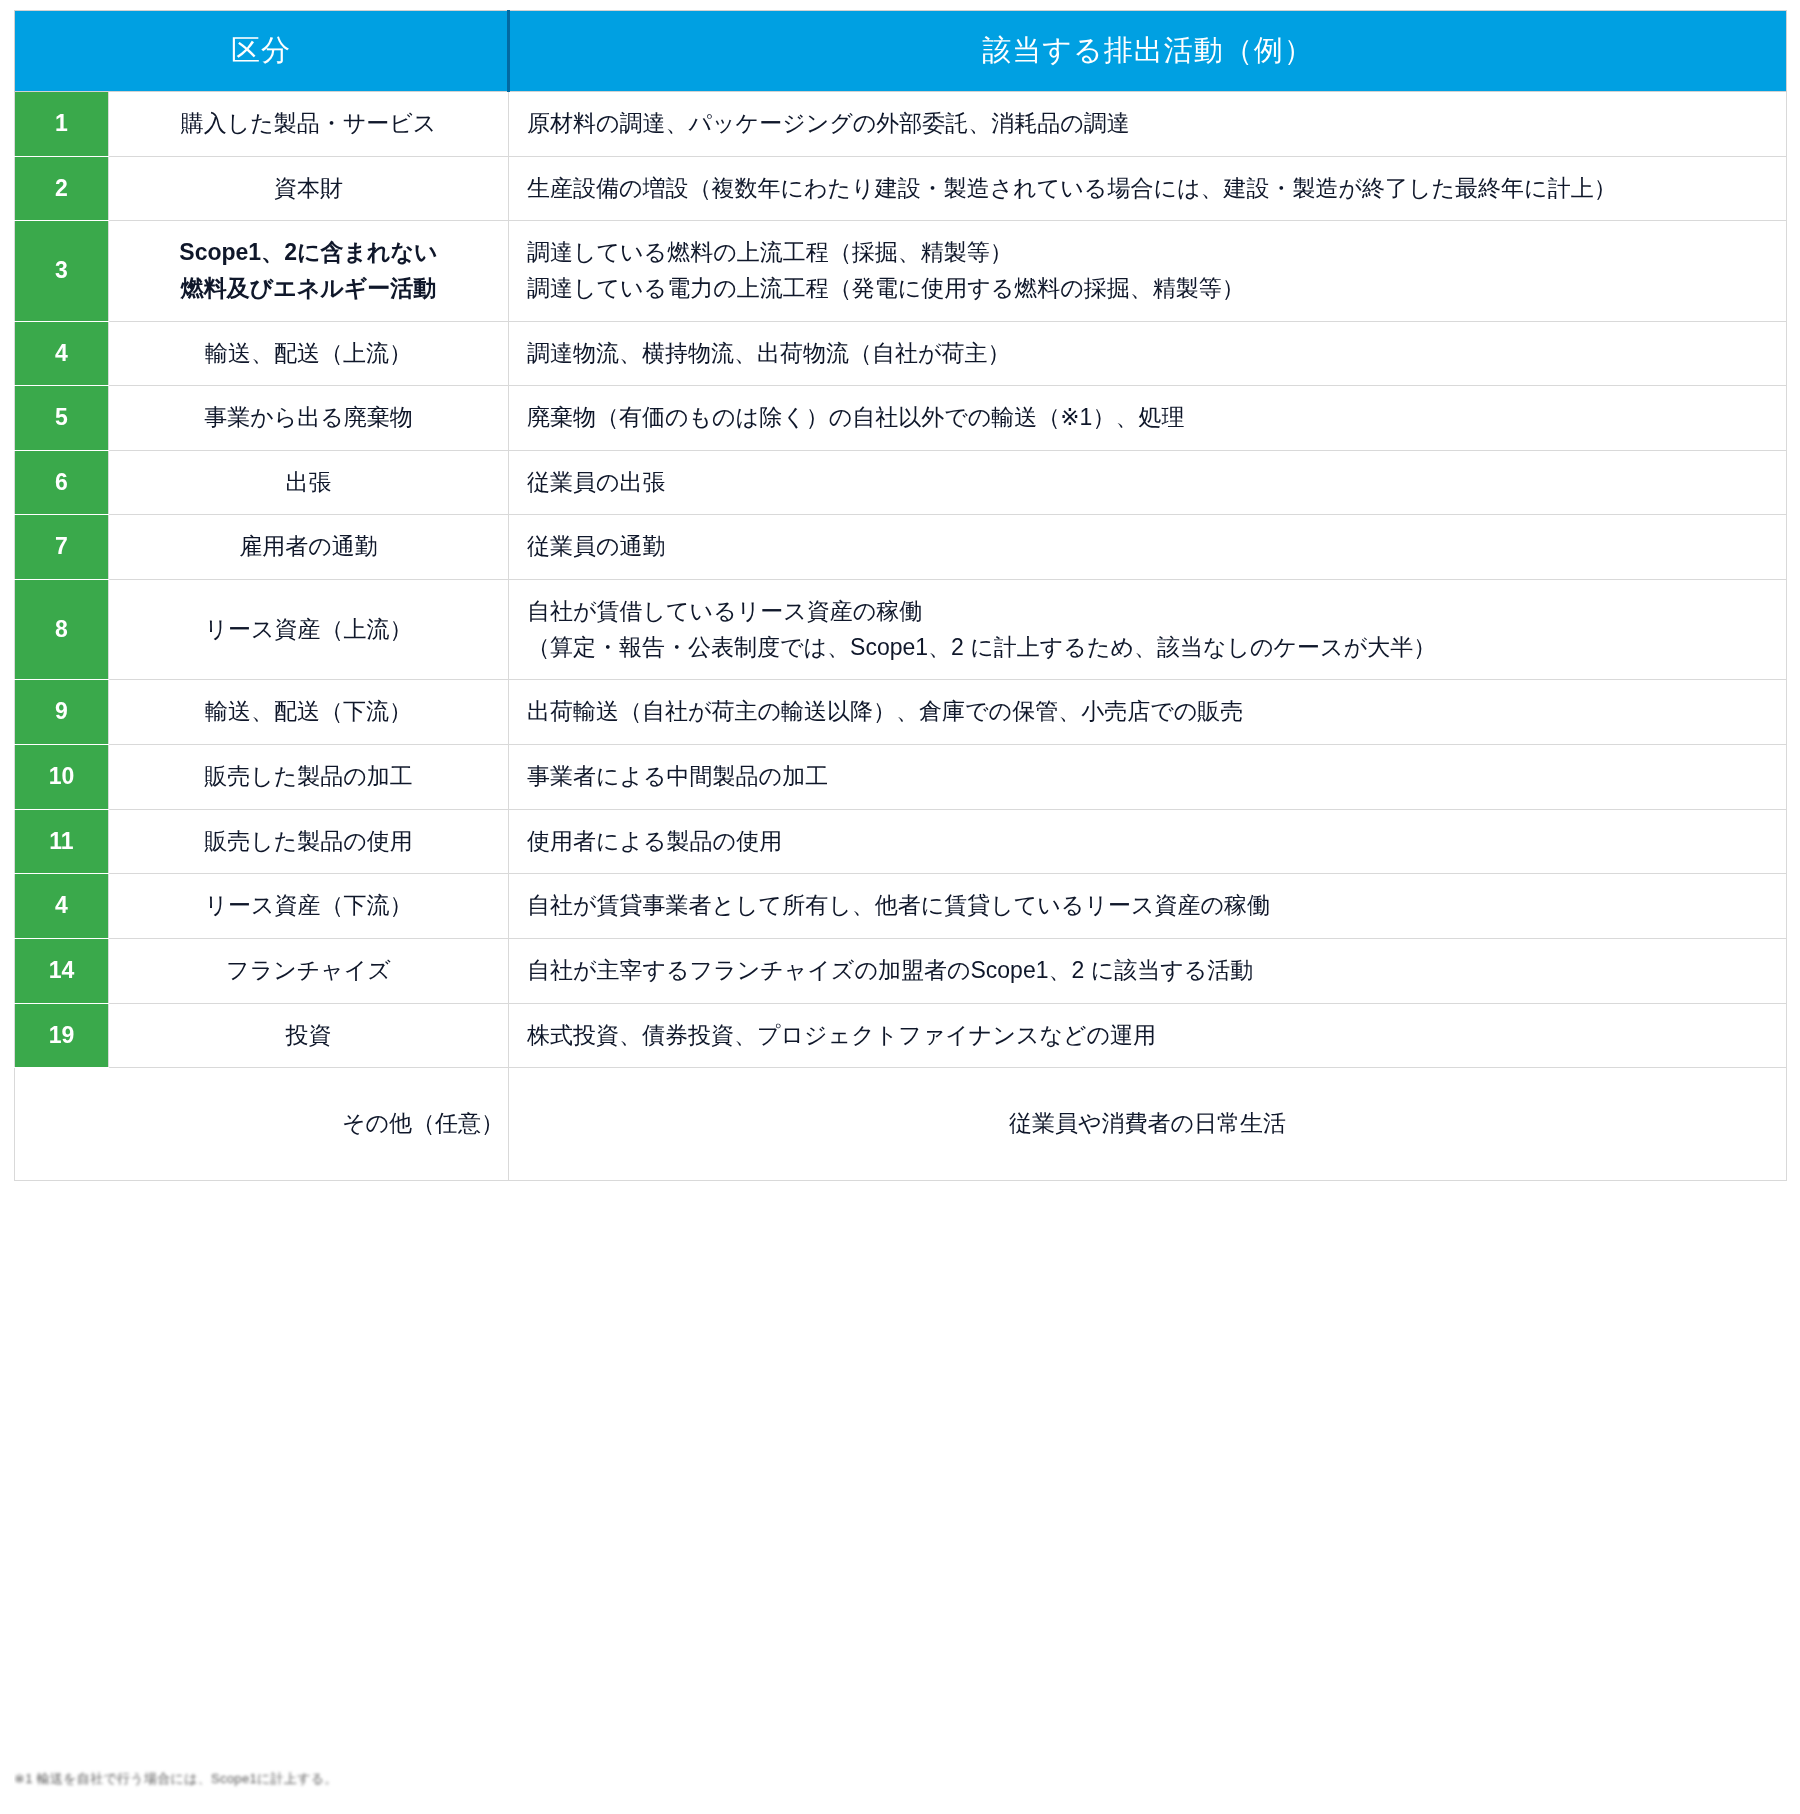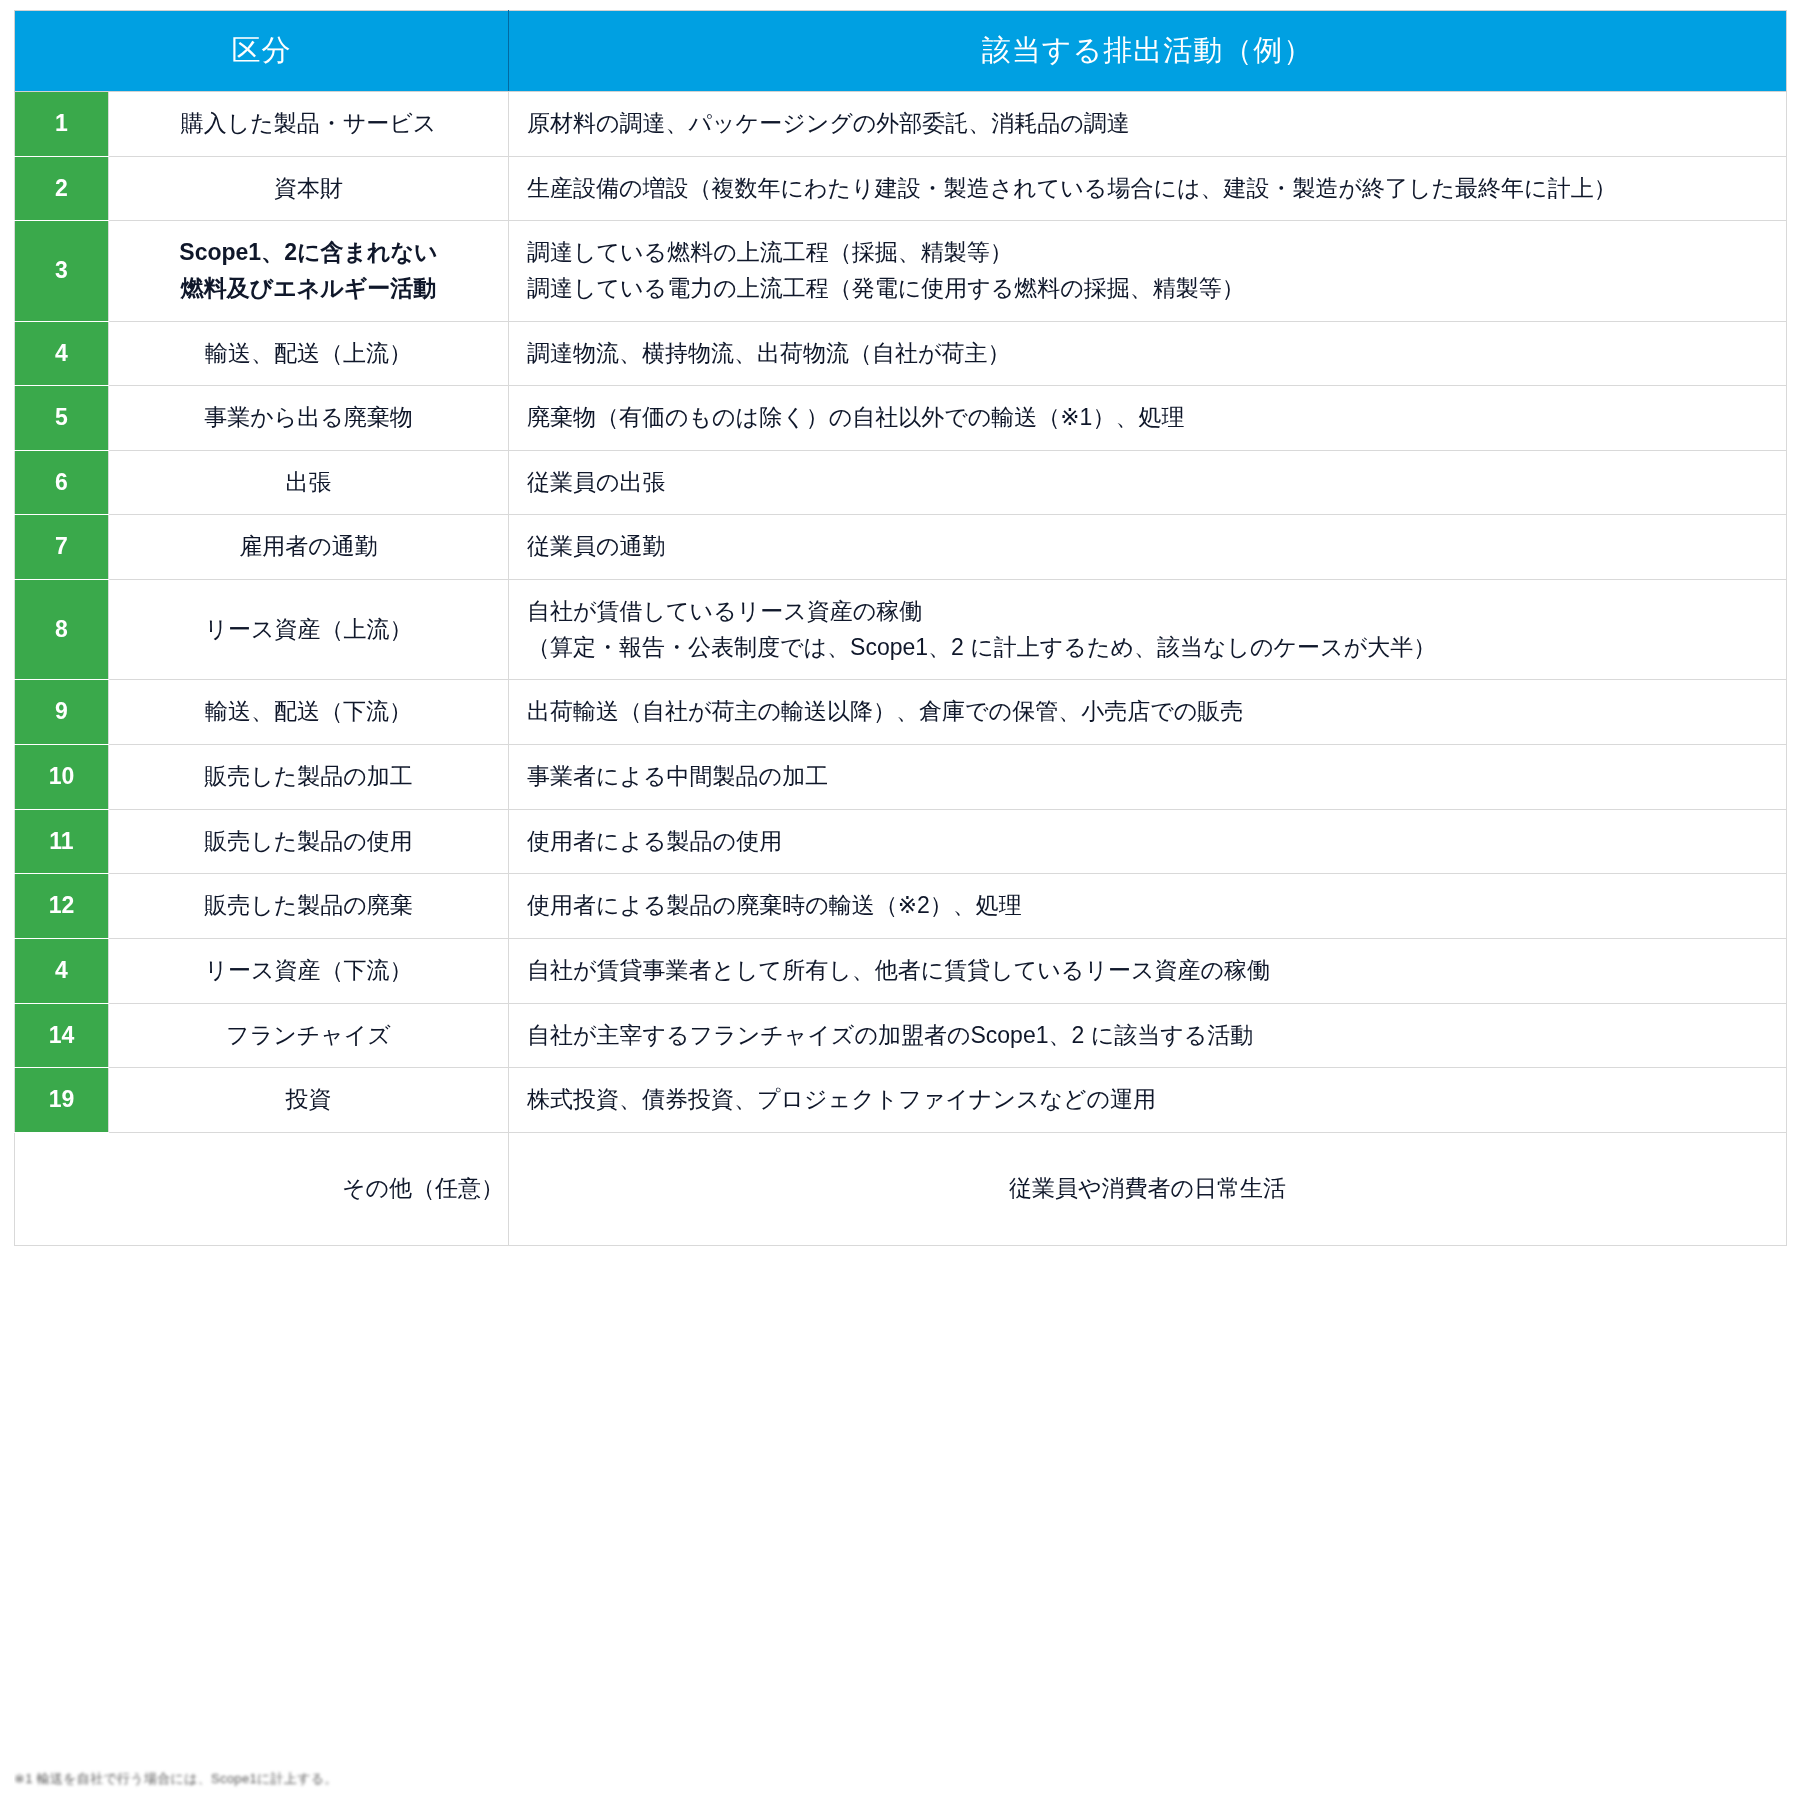--- a/index.html
+++ b/index.html
@@ -36,21 +36,21 @@
     background: #00a0e2;
     color: #ffffff;
     font-weight: normal;
     font-size: 29px;
     letter-spacing: 1px;
     text-align: center;
     padding: 20px 6px;
     border: 1px solid #d2d2d2;
     vertical-align: middle;
   }
-  .scope3-table th.th-kubun { border-right: 1px solid #0369a1; }
+  .scope3-table th.th-kubun { border-right: 3px solid #0369a1; }
 
   .scope3-table td {
     border: 1px solid #d9d9d9;
     vertical-align: middle;
     font-size: 23px;
     line-height: 1.55;
     color: #0f172a;
   }
   td.num {
     background: #3aa94b;
@@ -190,25 +190,20 @@
         <td class="cat">販売した製品の加工</td>
         <td class="act">事業者による中間製品の加工</td>
       </tr>
 
       <tr class="row">
         <td class="num">11</td>
         <td class="cat">販売した製品の使用</td>
         <td class="act">使用者による製品の使用</td>
       </tr>
 
-      <tr class="row">
-        <td class="num">12</td>
-        <td class="cat">販売した製品の廃棄</td>
-        <td class="act">使用者による製品の廃棄時の輸送（※2）、処理</td>
-      </tr>
 
       <tr class="row">
         <td class="num">4</td>
         <td class="cat">リース資産（下流）</td>
         <td class="act">自社が賃貸事業者として所有し、他者に賃貸しているリース資産の稼働</td>
       </tr>
 
       <tr class="row">
         <td class="num">14</td>
         <td class="cat">フランチャイズ</td>

